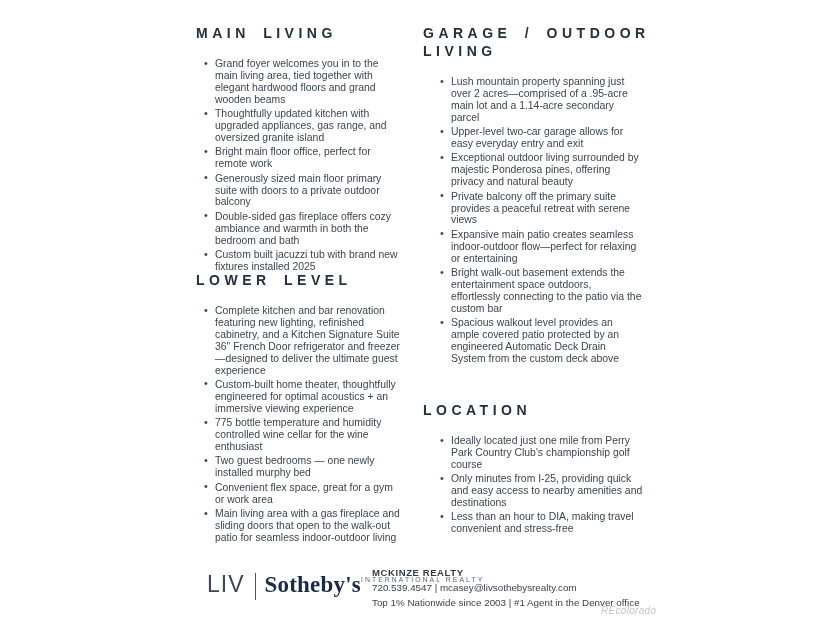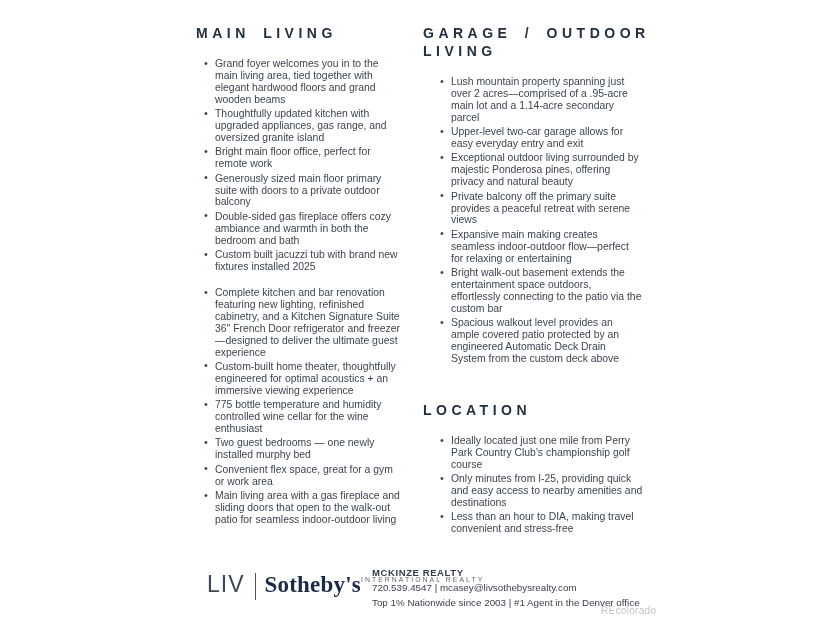--- a/index.html
+++ b/index.html
@@ -119,58 +119,60 @@
     color: #3b434c;
     margin-bottom: 3.6px;
   }
   .watermark {
     position: absolute;
     left: 601px;
     top: 605px;
     font-size: 10px;
     color: #c4c4c4;
     letter-spacing: 0.3px;
+    font-style: italic;
   }
 </style>
 </head>
 <body>
 
 <div class="page">
 
   <section class="sec col-left" id="sec-main-living">
     <h2>MAIN LIVING</h2>
     <ul>
         <li>Grand foyer welcomes you in to the main living area, tied together with elegant hardwood floors and grand wooden beams</li>
         <li>Thoughtfully updated kitchen with upgraded appliances, gas range, and oversized granite island</li>
         <li>Bright main floor office, perfect for remote work</li>
         <li>Generously sized main floor primary suite with doors to a private outdoor balcony</li>
         <li>Double-sided gas fireplace offers cozy ambiance and warmth in both the bedroom and bath</li>
         <li>Custom built jacuzzi tub with brand new fixtures installed 2025</li>
       </ul>
   </section>
 
   <section class="sec col-left" id="sec-lower-level">
+    <h2>LOWER LEVEL</h2>
     <ul>
         <li>Complete kitchen and bar renovation featuring new lighting, refinished cabinetry, and a Kitchen Signature Suite 36" French Door refrigerator and freezer—designed to deliver the ultimate guest experience</li>
         <li>Custom-built home theater, thoughtfully engineered for optimal acoustics + an immersive viewing experience</li>
         <li>775 bottle temperature and humidity controlled wine cellar for the wine enthusiast</li>
         <li>Two guest bedrooms — one newly installed murphy bed</li>
         <li>Convenient flex space, great for a gym or work area</li>
         <li>Main living area with a gas fireplace and sliding doors that open to the walk-out patio for seamless indoor-outdoor living</li>
       </ul>
   </section>
 
   <section class="sec col-right" id="sec-garage">
     <h2>GARAGE / OUTDOOR LIVING</h2>
     <ul>
         <li>Lush mountain property spanning just over 2 acres—comprised of a .95-acre main lot and a 1.14-acre secondary parcel</li>
         <li>Upper-level two-car garage allows for easy everyday entry and exit</li>
         <li>Exceptional outdoor living surrounded by majestic Ponderosa pines, offering privacy and natural beauty</li>
         <li>Private balcony off the primary suite provides a peaceful retreat with serene views</li>
-        <li>Expansive main making creates seamless indoor-outdoor flow—perfect for relaxing or entertaining</li>
+        <li>Expansive main patio creates seamless indoor-outdoor flow—perfect for relaxing or entertaining</li>
         <li>Bright walk-out basement extends the entertainment space outdoors, effortlessly connecting to the patio via the custom bar</li>
         <li>Spacious walkout level provides an ample covered patio protected by an engineered Automatic Deck Drain System from the custom deck above</li>
       </ul>
   </section>
 
   <section class="sec col-right" id="sec-location">
     <h2>LOCATION</h2>
     <ul>
         <li>Ideally located just one mile from Perry Park Country Club's championship golf course</li>
         <li>Only minutes from I-25, providing quick and easy access to nearby amenities and destinations</li>

